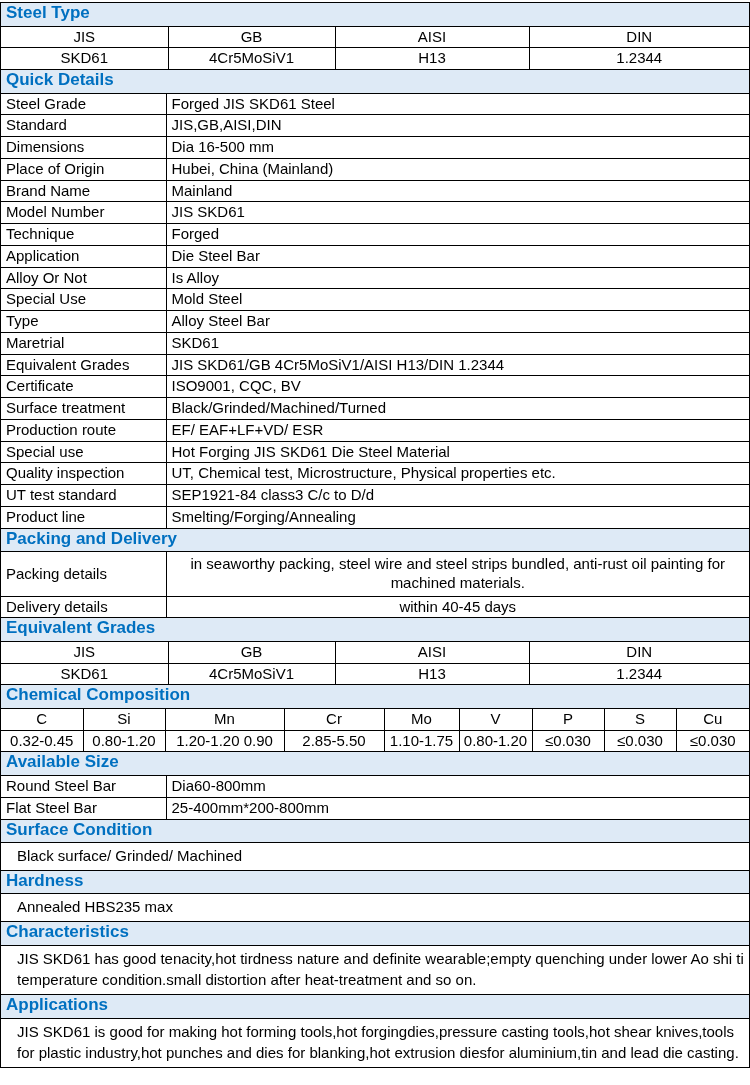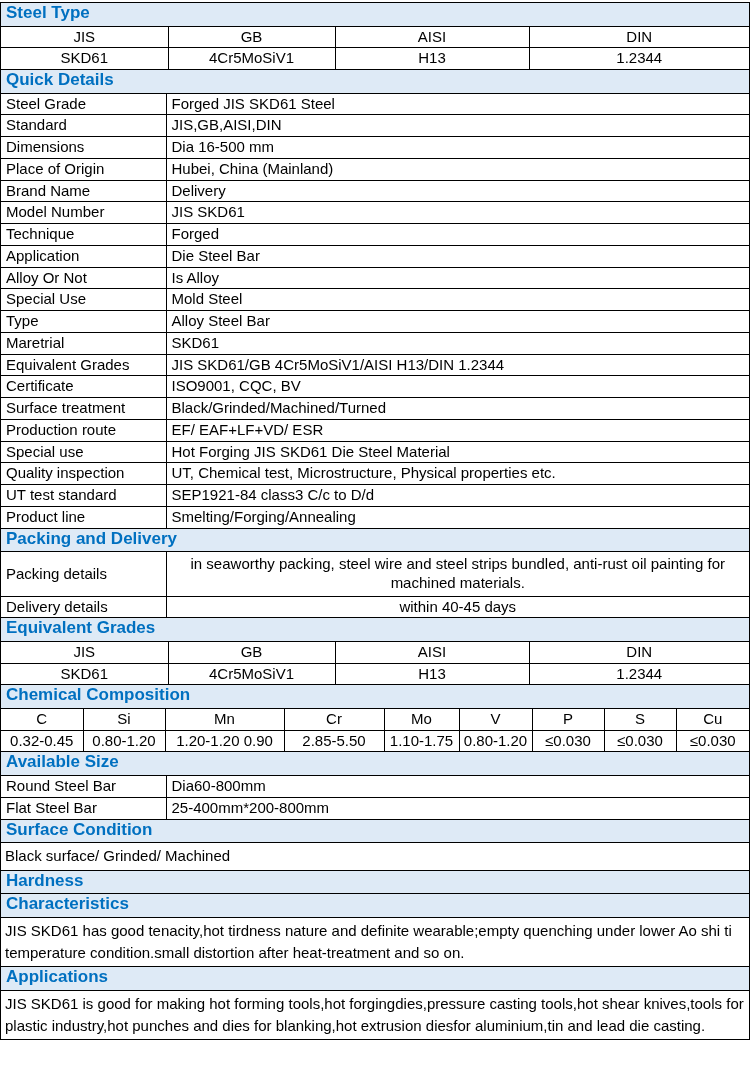--- a/index.html
+++ b/index.html
@@ -43,21 +43,21 @@
     padding: 1px 5px;
     overflow: hidden;
   }
   td:last-child { border-right: none; border-radius: 8px; }
   .center { text-align: center; }
   .chem td { padding: 1px 2px; white-space: nowrap; text-align: center; }
   .tall { height: 44px; }
   .paragraph {
     font-size: 15px;
     line-height: 1.45;
-    padding: 2px 4px 3px 4px;
+    padding: 2px 4px 3px 16px;
     border-bottom: 1px solid var(--border);
   }
   .sheet > :last-child { border-bottom: none; }
   .label-col { width: 165px; }
 </style>
 </head>
 <body>
 
 <div class="sheet">
 
@@ -103,21 +103,21 @@
     <tr>
       <td>Dimensions</td>
       <td>Dia 16-500 mm</td>
     </tr>
     <tr>
       <td>Place of Origin</td>
       <td>Hubei, China (Mainland)</td>
     </tr>
     <tr>
       <td>Brand Name</td>
-      <td>Delivery</td>
+      <td>Mainland</td>
     </tr>
     <tr>
       <td>Model Number</td>
       <td>JIS SKD61</td>
     </tr>
     <tr>
       <td>Technique</td>
       <td>Forged</td>
     </tr>
     <tr>
@@ -271,20 +271,21 @@
       <td>Flat Steel Bar</td>
       <td>25-400mm*200-800mm</td>
     </tr>
   </tbody>
     </table>
 
   <div class="section-header">Surface Condition</div>
   <div class="paragraph">Black surface/ Grinded/ Machined</div>
 
   <div class="section-header">Hardness</div>
+  <div class="paragraph">Annealed HBS235 max</div>
 
   <div class="section-header">Characteristics</div>
   <div class="paragraph">JIS SKD61 has good tenacity,hot tirdness nature and definite wearable;empty quenching under lower Ao shi ti temperature condition.small distortion after heat-treatment and so on.</div>
 
   <div class="section-header">Applications</div>
   <div class="paragraph">JIS SKD61 is good for making hot forming tools,hot forgingdies,pressure casting tools,hot shear knives,tools for plastic industry,hot punches and dies for blanking,hot extrusion diesfor aluminium,tin and lead die casting.</div>
 
 </div>
 
 </body></html>

